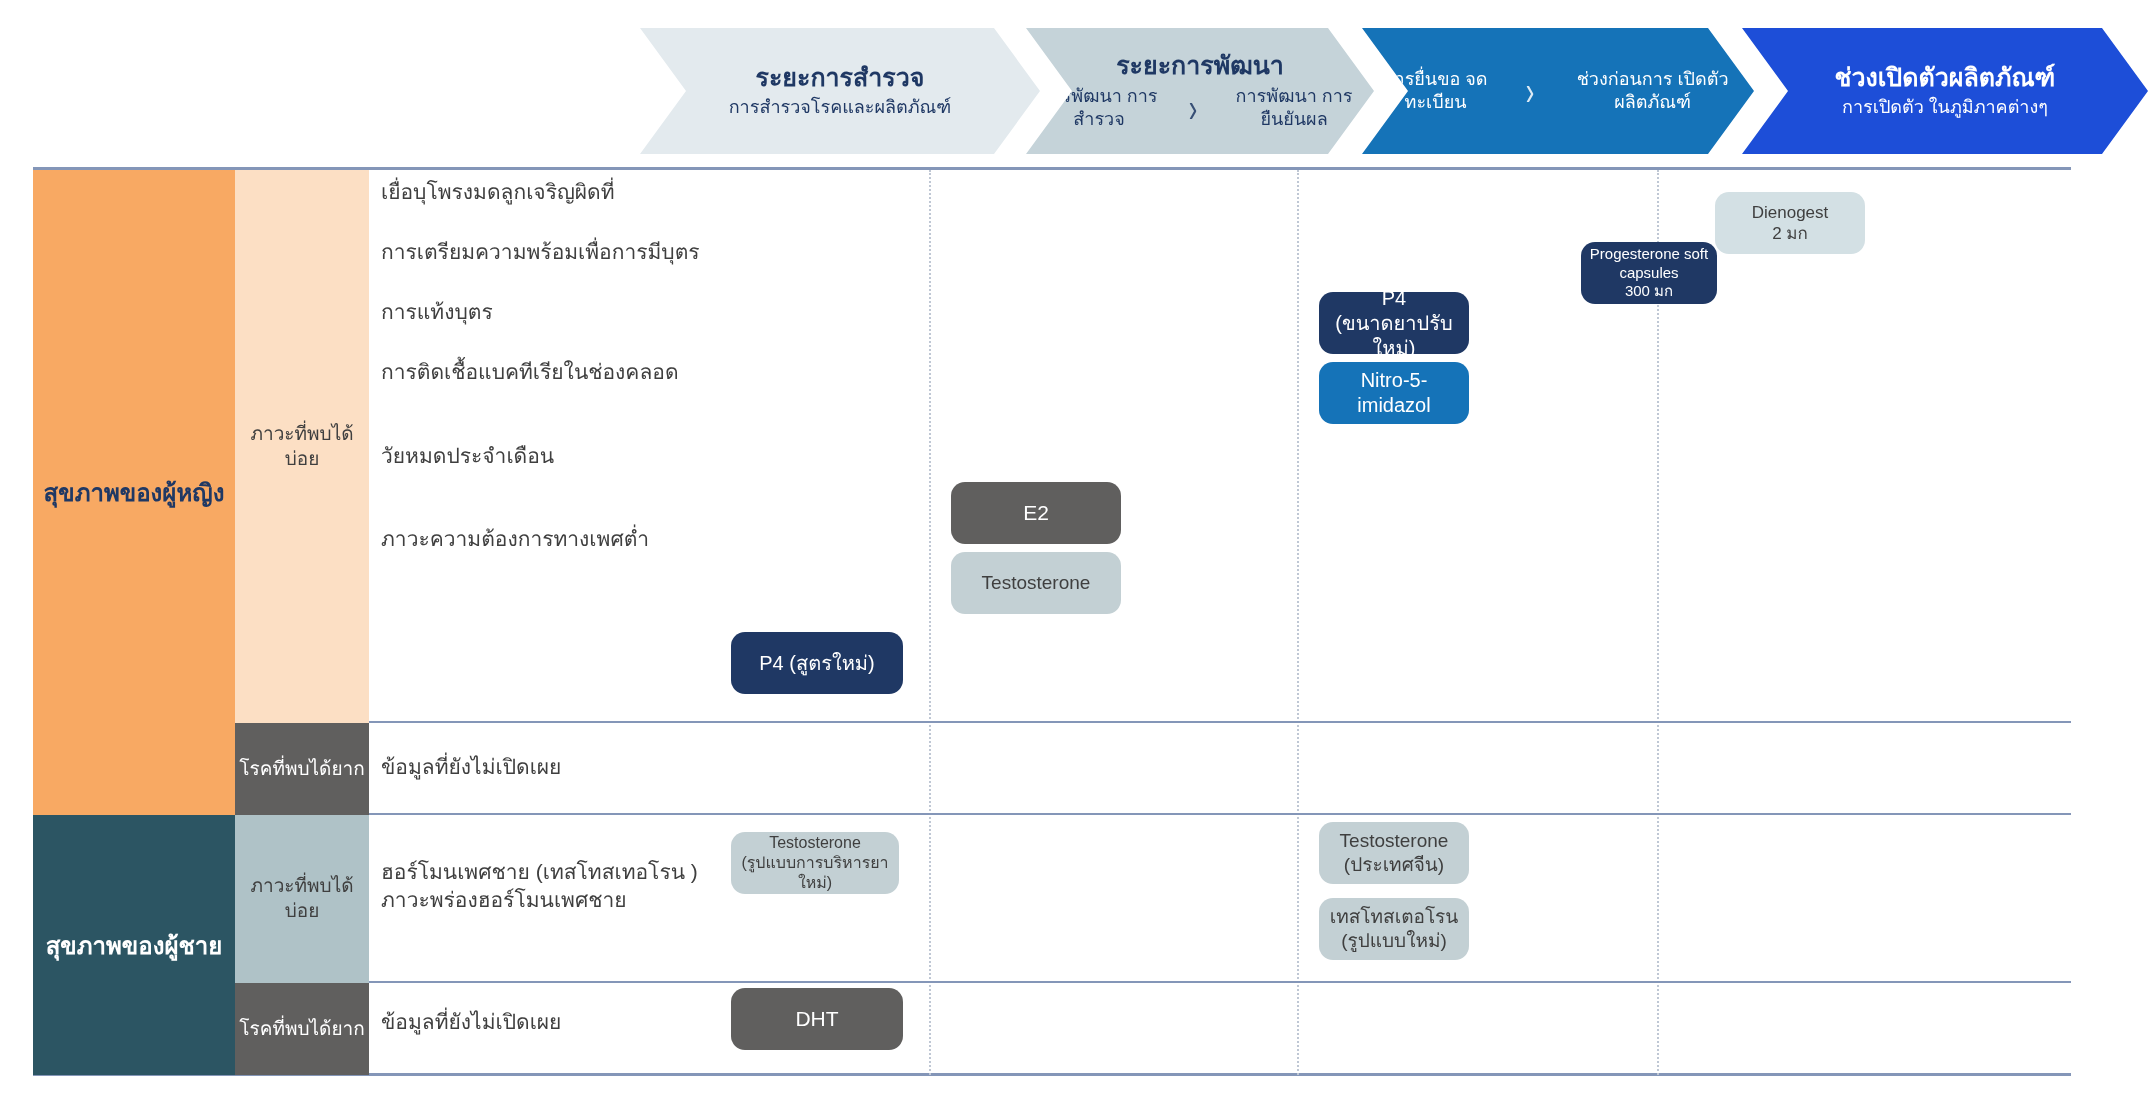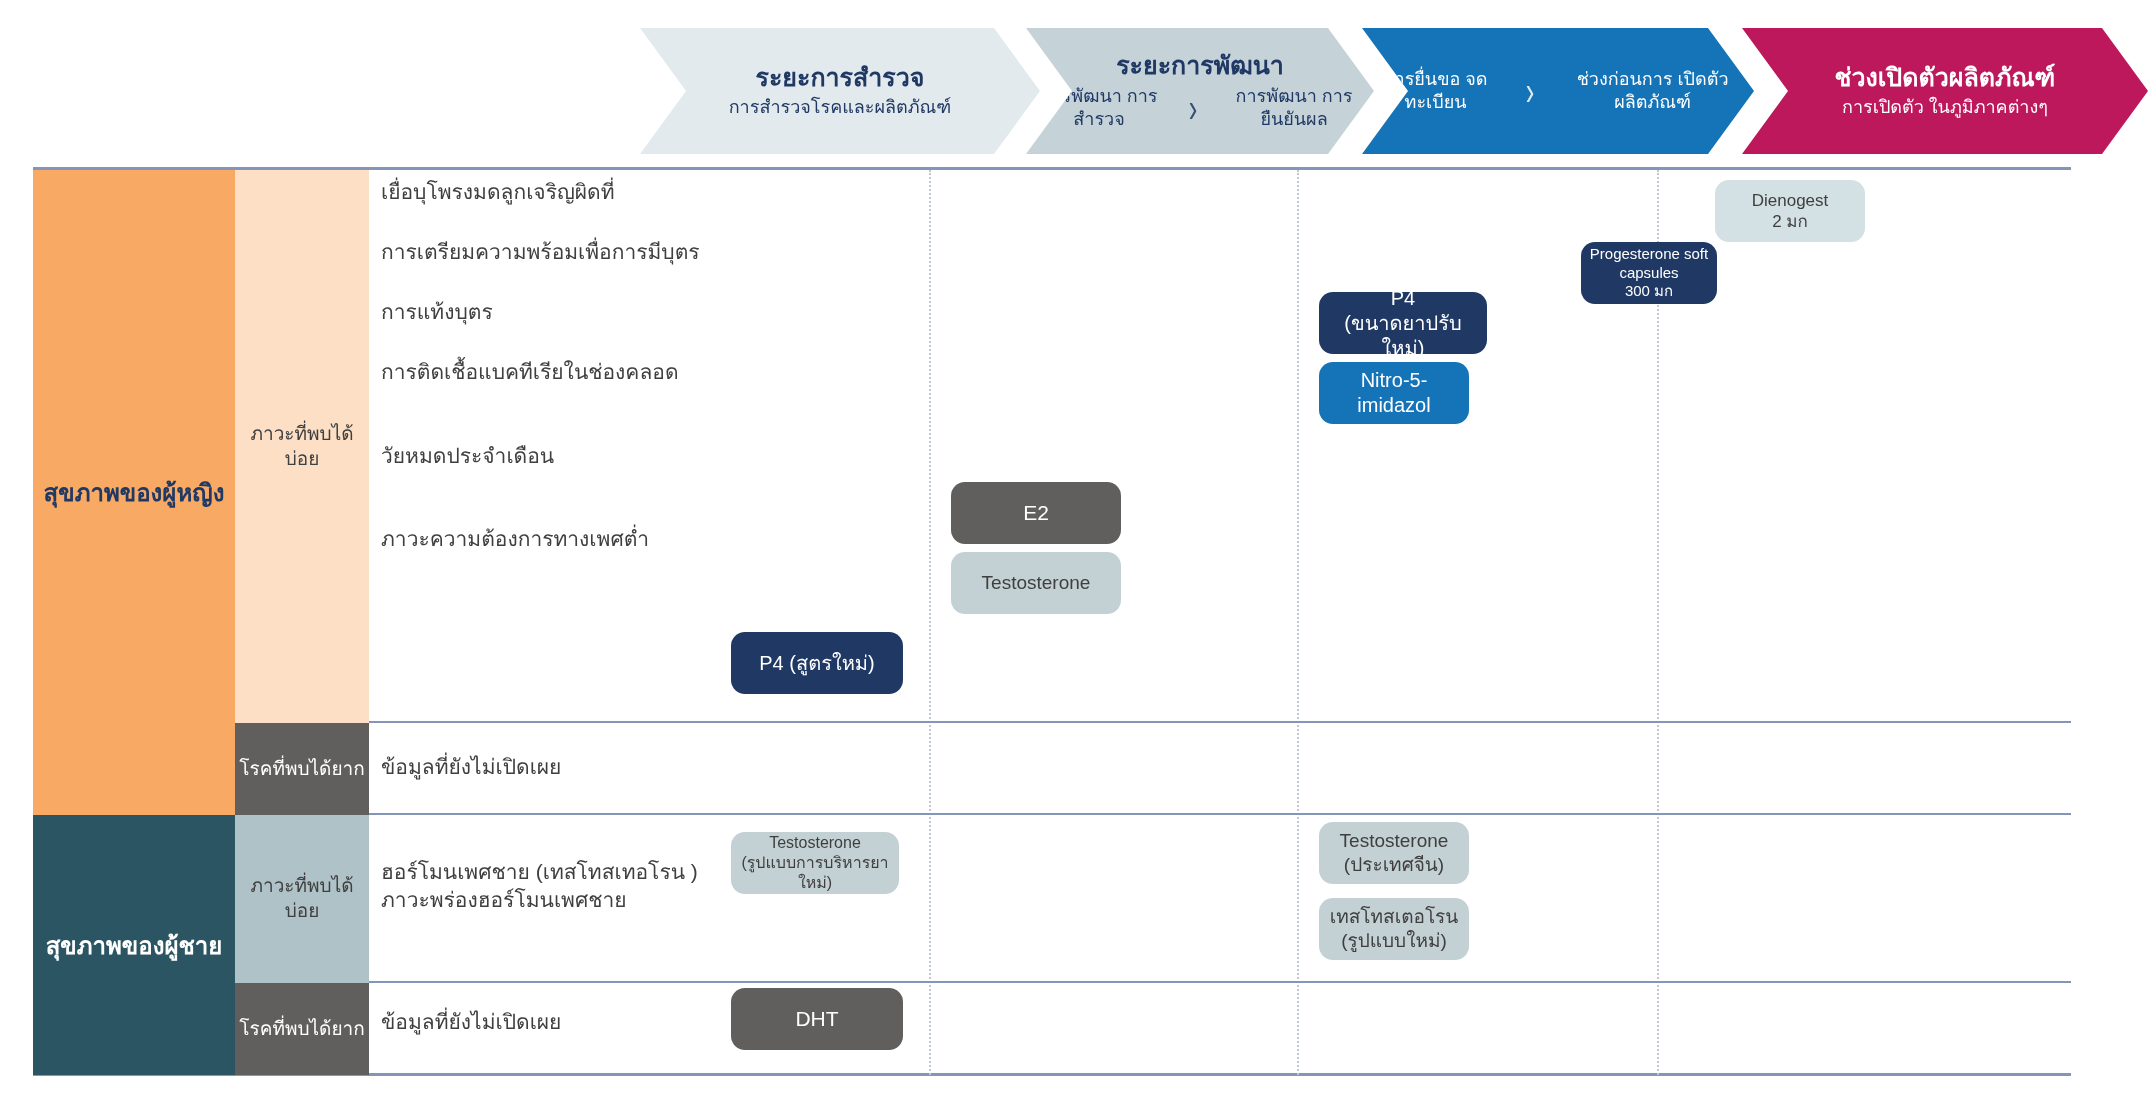--- a/index.html
+++ b/index.html
@@ -30,21 +30,21 @@
   .phase.p1 { left: 640px;  width: 400px;
     background: #e3eaee; color: #1f3864;
     clip-path: polygon(0 0, calc(100% - 46px) 0, 100% 50%, calc(100% - 46px) 100%, 0 100%, 46px 50%); }
   .phase.p2 { left: 1026px; width: 348px;
     background: #c5d3d9; color: #1f3864;
     clip-path: polygon(0 0, calc(100% - 46px) 0, 100% 50%, calc(100% - 46px) 100%, 0 100%, 46px 50%); }
   .phase.p3 { left: 1362px; width: 392px;
     background: #1573b8; color: #ffffff;
     clip-path: polygon(0 0, calc(100% - 46px) 0, 100% 50%, calc(100% - 46px) 100%, 0 100%, 46px 50%); }
   .phase.p4 { left: 1742px; width: 406px;
-    background: #be185d; color: #ffffff;
+    background: #1d4ed8; color: #ffffff;
     clip-path: polygon(0 0, calc(100% - 46px) 0, 100% 50%, calc(100% - 46px) 100%, 0 100%, 46px 50%); }
 
   
   .grid { position: absolute; left: 33px; top: 170px; width: 2038px; height: 905px; }
   .grid-border-top, .grid-border-bottom {
     position: absolute; left: 0; width: 2038px; height: 3px; background: #8496b8;
   }
   .grid-border-top { top: -3px; }
   .grid-border-bottom { bottom: -1px; }
 
@@ -163,27 +163,27 @@
       <div class="rlabel" style="top: 68px;">การเตรียมความพร้อมเพื่อการมีบุตร</div>
       <div class="rlabel" style="top:128px;">การแท้งบุตร</div>
       <div class="rlabel" style="top:188px;">การติดเชื้อแบคทีเรียในช่องคลอด</div>
       <div class="rlabel" style="top:272px;">วัยหมดประจำเดือน</div>
       <div class="rlabel" style="top:355px;">ภาวะความต้องการทางเพศต่ำ</div>
       <div class="rlabel" style="top:583px;">ข้อมูลที่ยังไม่เปิดเผย</div>
       <div class="rlabel" style="top:688px;">ฮอร์โมนเพศชาย (เทสโทสเทอโรน )
 ภาวะพร่องฮอร์โมนเพศชาย</div>
       <div class="rlabel" style="top:838px;">ข้อมูลที่ยังไม่เปิดเผย</div>
 
-      <div class="pill lblue" style="left:1346px; top: 10px; width:150px; height: 62px; font-size:17px;">Dienogest
+      <div class="pill lblue" style="left:1346px; top: 22px; width:150px; height: 62px; font-size:17px;">Dienogest
 2 มก</div>
 
       <div class="pill navy" style="left:1212px; top: 72px; width:136px; height: 62px; font-size:15px;">Progesterone soft capsules
 300 มก</div>
 
-      <div class="pill navy" style="left: 950px; top:122px; width:168px; height: 62px; font-size:20px;">P4
+      <div class="pill navy" style="left: 950px; top:122px; width:150px; height: 62px; font-size:20px;">P4
 (ขนาดยาปรับใหม่)</div>
 
       <div class="pill blue" style="left: 950px; top:192px; width:150px; height: 62px; font-size:20px;">Nitro-5-
 imidazol</div>
 
 
       <div class="pill grey" style="left: 582px; top:312px; width:170px; height: 62px; font-size:21px;">E2</div>
 
       <div class="pill lgrey" style="left: 582px; top:382px; width:170px; height: 62px; font-size:19px;">Testosterone</div>
 

